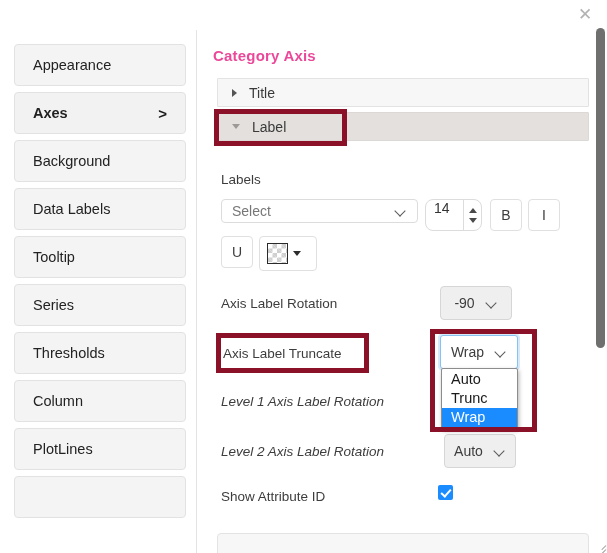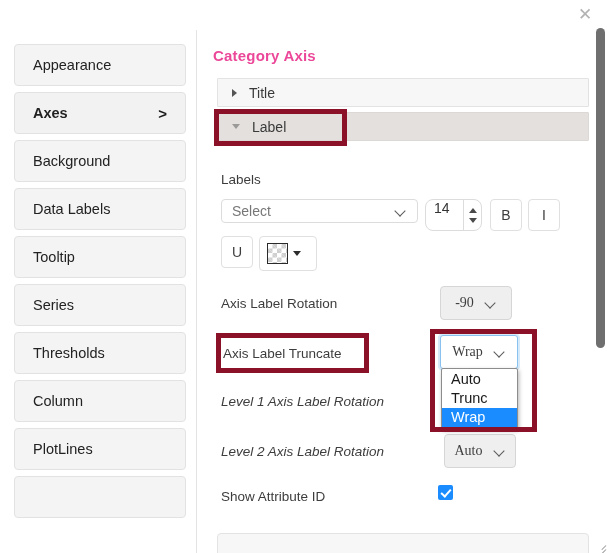--- a/index.html
+++ b/index.html
@@ -249,21 +249,20 @@
     border: 1px solid #d6d6d6;
     border-radius: 4px;
     background: #efefef;
     display: flex;
     align-items: center;
     justify-content: center;
     gap: 12px;
     font-size: 14px;
     color: #3d3d3d;
     cursor: pointer;
-    font-family: Liberation Serif, serif;
   }
 
   #row-rot-cap      { top: 296px; left: 16px; }
   #sel-rotation     { top: 286px; left: 235px; width: 72px; }
 
   #row-trunc-cap    { top: 346px; left: 18px; }
   #sel-truncate {
     top: 335px; left: 235px; width: 78px;
     background: #ffffff;
     border: 1px solid #89c2f0;

